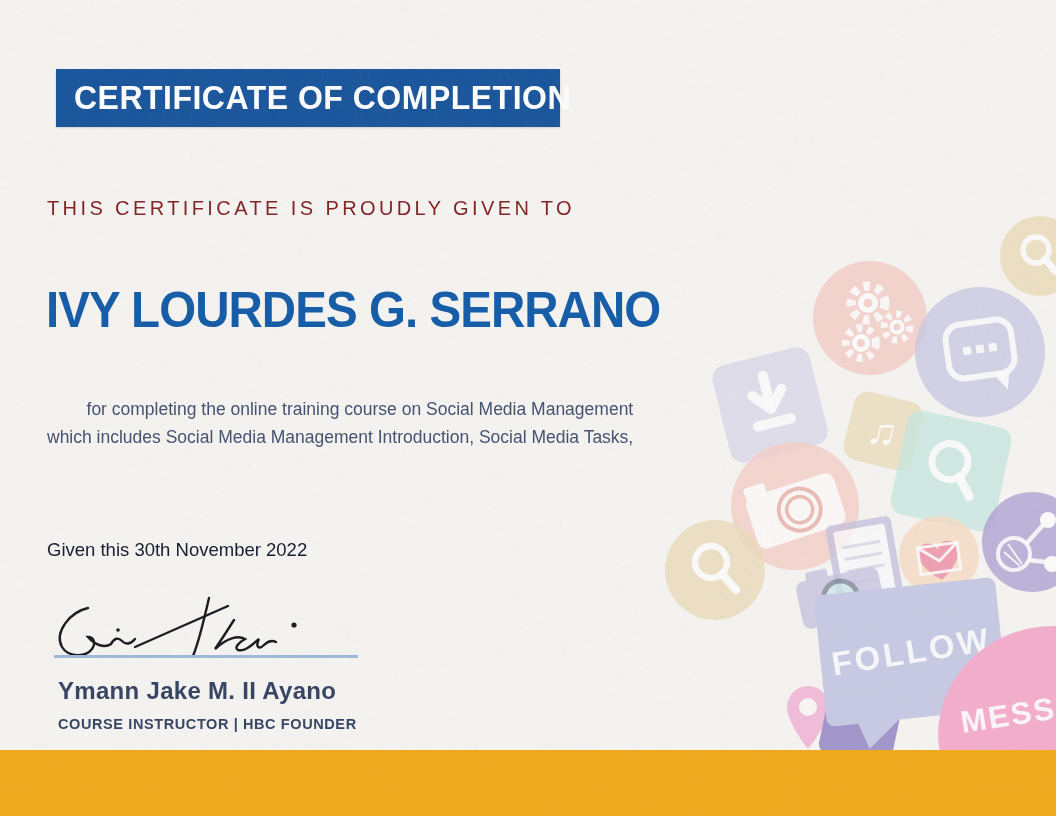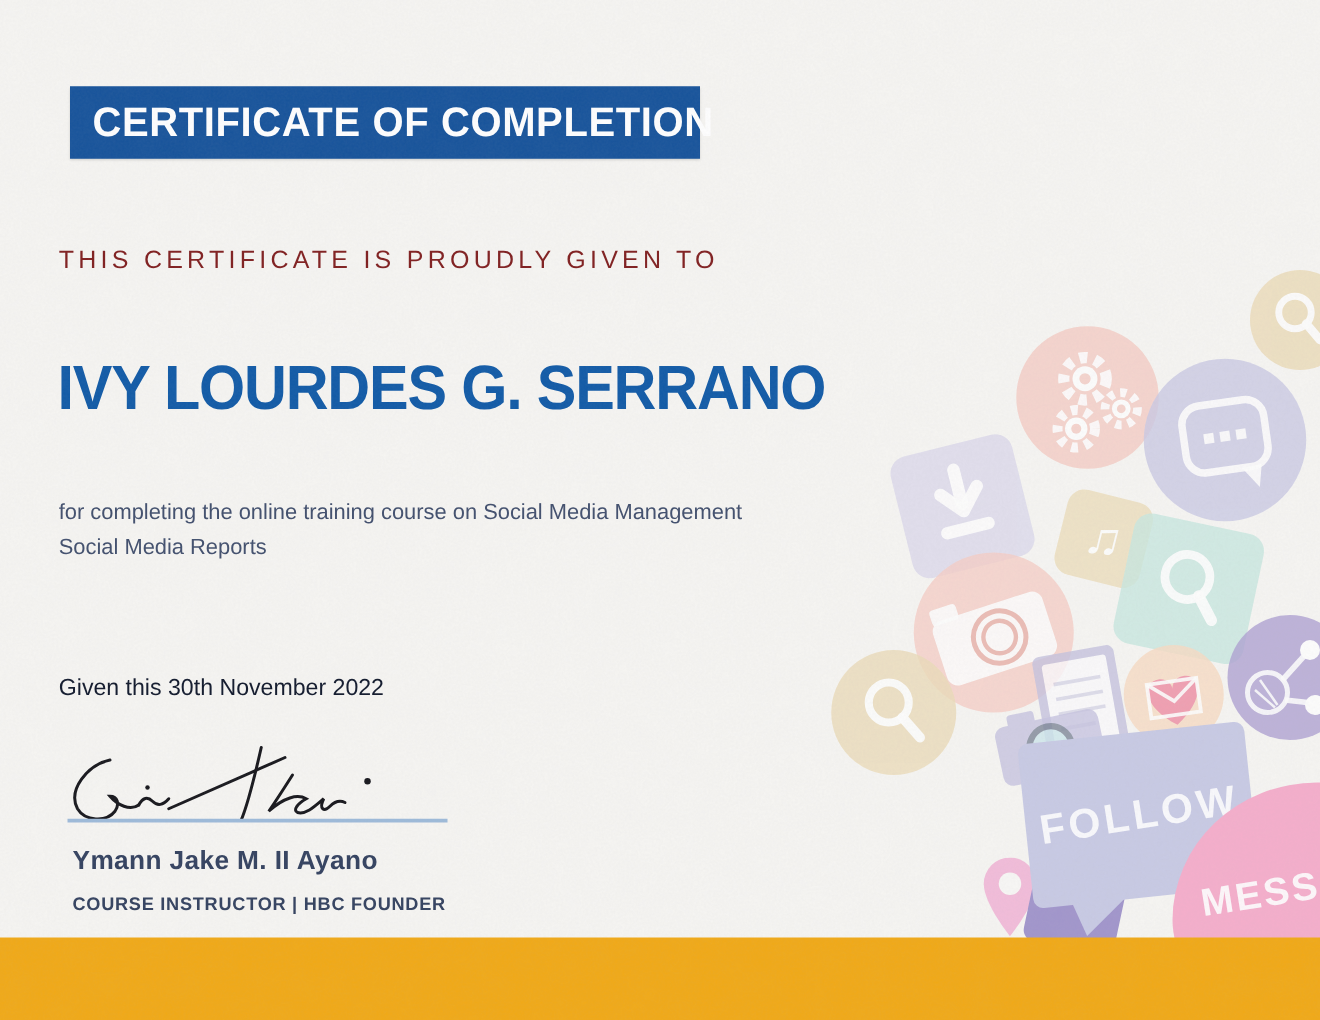--- a/index.html
+++ b/index.html
@@ -64,32 +64,32 @@
     letter-spacing:3.4px;white-space:nowrap;margin-top:32px;
   }
   .recipient{
     position:absolute;left:46px;top:281px;color:#0F59A6;font-weight:bold;
     font-size:50px;letter-spacing:-1px;white-space:nowrap;
     transform:scaleX(.95);transform-origin:left center;
   }
   .body-text{
     position:absolute;left:47px;top:396px;color:#404E6C;font-size:17.5px;
   }
-  .body-text div{line-height:27.5px;white-space:nowrap;}
+  .body-text div{line-height:27.5px;white-space:nowrap;text-align:right;}
   .date-line{
     position:absolute;left:47px;top:539px;color:#0f172a;font-size:18.5px;
     white-space:nowrap;
   }
   .signature-svg{position:absolute;left:48px;top:592px;}
   .sig-line{
     position:absolute;left:54px;top:655px;width:304px;height:3px;background:#9DBAD9;
   }
   .signer-name{
     position:absolute;left:58px;top:677px;color:#32405E;font-weight:bold;
-    font-size:21px;letter-spacing:.3px;white-space:nowrap;
+    font-size:24px;letter-spacing:.3px;white-space:nowrap;
   }
   .signer-title{
     position:absolute;left:58px;top:716px;color:#32405E;font-weight:bold;
     font-size:14.5px;letter-spacing:.6px;white-space:nowrap;text-align:center;
   }
   
   .logo{position:absolute;left:918px;top:52px;width:120px;text-align:center;}
   .logo-mark{margin:0 auto;width:58px;height:66px;}
   .logo-brand{
     color:#1656A8;font-weight:bold;font-size:14.5px;letter-spacing:.2px;
@@ -258,21 +258,21 @@
       <span class="banner-title">CERTIFICATE OF COMPLETION</span>
     </div>
 
 
     <div class="intro">THIS CERTIFICATE IS PROUDLY GIVEN TO</div>
 
     <div class="recipient">IVY LOURDES G. SERRANO</div>
 
     <div class="body-text">
       <div>for completing the online training course on Social Media Management</div>
-      <div>Social Media Reports</div>
+      <div>which includes Social Media Management Introduction, Social Media Tasks,</div>
     </div>
 
     <div class="date-line">Given this 30th November 2022</div>
 
     <svg class="signature-svg" width="290" height="78" viewBox="0 0 290 78">
       <g fill="none" stroke="#15151a" stroke-width="2.4" stroke-linecap="round">
         <path d="M 40 16 C 22 20 6 40 14 55 C 20 65 37 66 44 57 C 48 51 46 45 40 45 C 46 52 56 57 63 52"></path>
         <path d="M 63 52 q 5 -9 11 -3 t 13 -2"></path>
         <path d="M 87 55 L 180 14"></path>
         <path d="M 161 6 C 156 28 150 52 145 64"></path>

